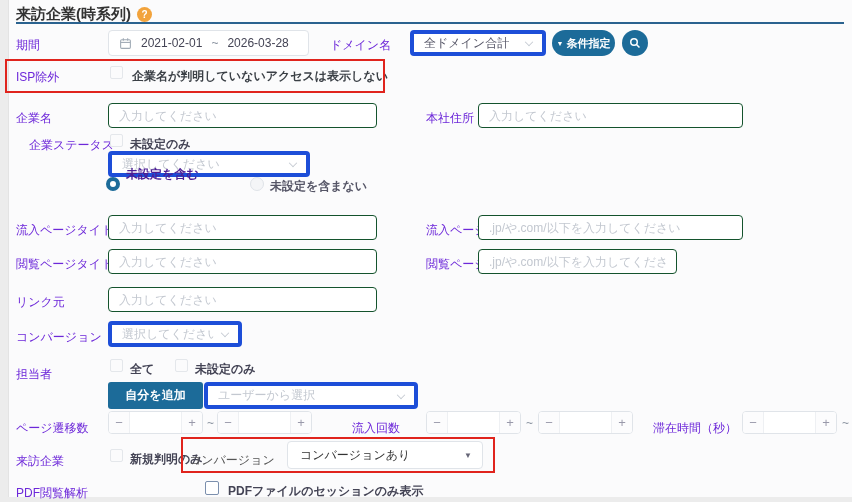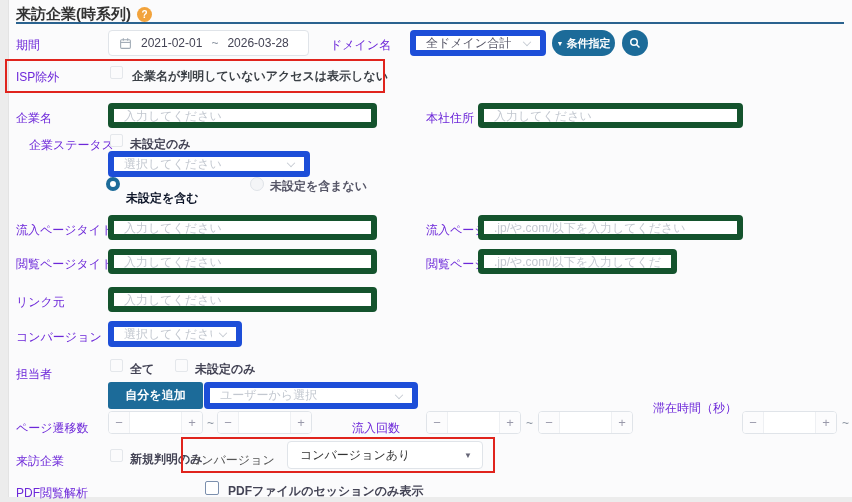--- a/index.html
+++ b/index.html
@@ -14,26 +14,26 @@
   .title { position:absolute; left:16px; top:5px; font-size:15px; font-weight:bold;
            color:#333; display:flex; align-items:center; gap:6px; white-space:nowrap; }
   .help { width:15px; height:15px; border-radius:50%; background:#f2a33c; color:#fff;
           font-size:10px; font-weight:bold; display:flex; align-items:center;
           justify-content:center; cursor:pointer; }
   .underline { position:absolute; left:16px; top:22px; width:828px; height:2px; background:#2a628f; }
 
   .lbl  { position:absolute; font-size:12px; color:#6d28d9; white-space:nowrap; }
   .blbl { position:absolute; font-size:12px; color:#445; font-weight:bold; white-space:nowrap; }
 
-  .inp { position:absolute; height:25px; border:6px solid #14532d; border-radius:4px;
+  .inp { position:absolute; height:25px; border:1px solid #14532d; border-radius:4px;
          background:#fff; font-size:12px; color:#333; padding:0 10px;
          font-family:inherit; outline:none; }
   .inp::placeholder { color:#c3c8d0; }
 
-  .sel { position:absolute; height:26px; border:6px solid #1d4ed8; border-radius:4px;
+  .sel { position:absolute; height:26px; border:4px solid #1d4ed8; border-radius:4px;
          background:#fff; display:flex; align-items:center; padding:0 24px 0 10px;
          font-size:12px; cursor:pointer; white-space:nowrap; }
   .sel .val { color:#c3c8d0; overflow:hidden; }
   .sel.filled .val { color:#556; }
   .chev { position:absolute; right:10px; top:50%; width:6px; height:6px;
           border-right:1.5px solid #c4c9d1; border-bottom:1.5px solid #c4c9d1;
           transform:translateY(-65%) rotate(45deg); }
 
   .chk { position:absolute; width:13px; height:13px; border:1px solid #e4e7eb;
          background:#fbfbfc; border-radius:2px; cursor:pointer; }
@@ -129,21 +129,21 @@
 <input class="inp" style="left: 478px; top: 103px; width: 265px;" placeholder="入力してください">
 
 <span class="lbl" style="left:29px; top:137px;">企業ステータス</span>
 <span class="chk" style="left:110px; top:134px;"></span>
 <span class="blbl" style="left:130px; top:136px;">未設定のみ</span>
 <div class="sel" style="left:108px; top:151px; width:202px;">
   <span class="val">選択してください</span>
   <span class="chev"></span>
 </div>
 <span class="radio on" style="left:106px; top:177px;"></span>
-<span class="blbl" style="left:126px; top:190px; color:#0f172a;">未設定を含む</span>
+<span class="blbl" style="left:126px; top:166px; color:#4c1d95;">未設定を含む</span>
 <span class="radio off" style="left:250px; top:177px;"></span>
 <span class="blbl" style="left:270px; top:178px; color:#556;">未設定を含まない</span>
 
 <span class="lbl" style="left:16px; top:222px;">流入ページタイトル</span>
 <input class="inp" style="left: 108px; top: 215px; width: 269px;" placeholder="入力してください">
 <span class="lbl" style="left:426px; top:222px;">流入ページURL</span>
 <input class="inp" style="left: 478px; top: 215px; width: 265px;" placeholder=".jp/や.com/以下を入力してください">
 
 <span class="lbl" style="left:16px; top:256px;">閲覧ページタイトル</span>
 <input class="inp" style="left: 108px; top: 249px; width: 269px;" placeholder="入力してください">
@@ -187,21 +187,21 @@
   <span class="sbtn minus">−</span>
   <input style="">
   <span class="sbtn plus">+</span>
 </div>
 <span class="tilde" style="left:526px; top:416px;">~</span>
 <div class="stepper" style="left:538px; top:411px;">
   <span class="sbtn minus">−</span>
   <input style="">
   <span class="sbtn plus">+</span>
 </div>
-<span class="lbl" style="left:653px; top:400px;">滞在時間（秒）</span>
+<span class="lbl" style="left:653px; top:420px;">滞在時間（秒）</span>
 <div class="stepper" style="left:742px; top:411px;">
   <span class="sbtn minus">−</span>
   <input style="">
   <span class="sbtn plus">+</span>
 </div>
 <span class="tilde" style="left:842px; top:416px;">~</span>
 
 <span class="lbl" style="left:16px; top:453px;">来訪企業</span>
 <span class="chk" style="left:110px; top:449px;"></span>
 <span class="blbl" style="left:130px; top:451px;">新規判明のみ</span>

